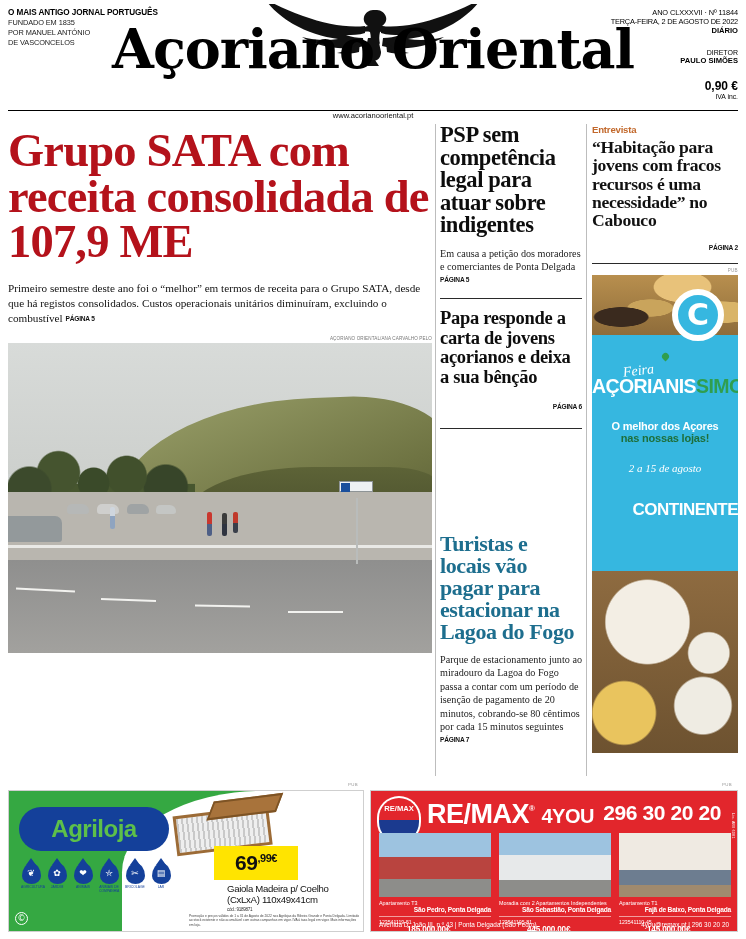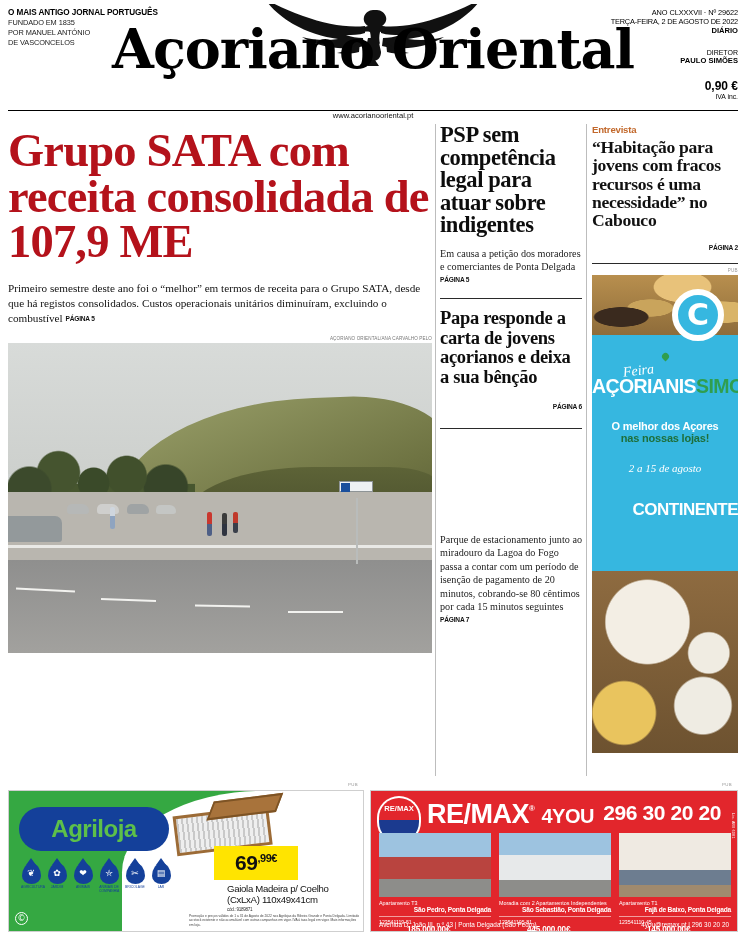--- a/index.html
+++ b/index.html
@@ -253,21 +253,21 @@
   <div class="masthead">
 
     <div class="mh-left">
       <div class="tagline">O MAIS ANTIGO JORNAL PORTUGUÊS</div>
       <div class="sub">FUNDADO EM 1835</div>
       <div class="sub">POR MANUEL ANTÓNIO</div>
       <div class="sub">DE VASCONCELOS</div>
     </div>
 
     <div class="mh-right">
-      <div class="ano">ANO CLXXXVII · Nº 29622</div>
+      <div class="ano">ANO CLXXXVII · Nº 11844</div>
       <div class="data">TERÇA-FEIRA, 2 DE AGOSTO DE 2022</div>
       <div class="diario">DIÁRIO</div>
       <div class="dirlabel">DIRETOR</div>
       <div class="dirname">PAULO SIMÕES</div>
       <div class="price">0,90 €</div>
       <div class="iva">IVA inc.</div>
     </div>
 
     <svg class="eagle" viewBox="0 0 330 64">
       <g fill="#111">
@@ -350,20 +350,21 @@
       <div>
         <div class="hl-mid2">Papa responde a carta de jovens açorianos e deixa a sua bênção</div>
         <div class="pgright">
           <span class="pgref">PÁGINA 6</span>
         </div>
       </div>
 
       <div class="hrule" style="margin-top:14px;margin-bottom:104px;"></div>
 
       <div>
+        <div class="hl-teal">Turistas e locais vão pagar para estacionar na Lagoa do Fogo</div>
         <div class="body-teal">
           <span>Parque de estacionamento junto ao miradouro da Lagoa do Fogo passa a contar com um período de isenção de pagamento de 20 minutos, cobrando-se 80 cêntimos por cada 15 minutos seguintes</span>
           <span class="pgref">PÁGINA 7</span>
         </div>
       </div>
     </div>
 
     <div class="col-right">
 
       <div>

